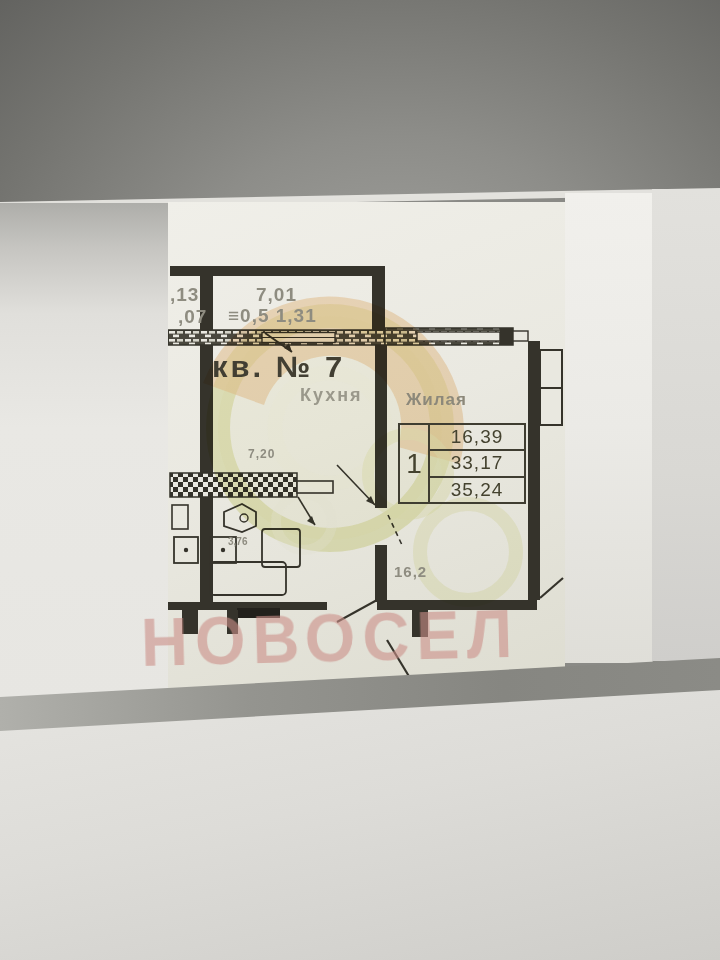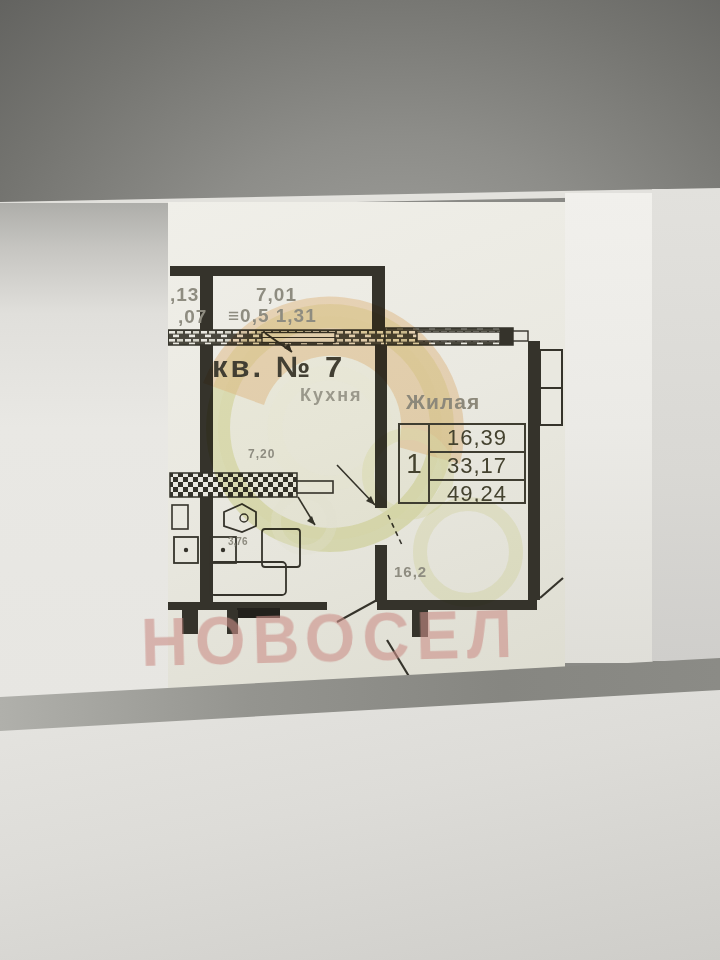--- a/index.html
+++ b/index.html
@@ -35,30 +35,30 @@
   .plan-sheet svg{position:absolute;left:0;top:0;}
   .soft{filter:blur(.45px);}
 
   
   .ptxt{position:absolute;color:#8e8c80;font-weight:700;letter-spacing:1px;}
   .dim{font-size:19px;}
   .tiny{font-size:10px;letter-spacing:0;text-align:center;}
   .kv-title{left:44px;top:148px;font-size:31px;color:#423f33;letter-spacing:3px;
             font-weight:700;transform:scaleY(.95);}
   .kitchen-label{left:88px;top:183px;font-size:18px;color:#9a988b;letter-spacing:2px;margin-left:44px;}
-  .living-label{left:238px;top:188px;font-size:21px;color:#8c887a;letter-spacing:1px;}
+  .living-label{left:238px;top:188px;font-size:17px;color:#8c887a;letter-spacing:1px;}
 
   
   .area-table{left:230px;top:221px;width:124px;height:77px;
     border:2.5px solid #3f3d31;display:flex;color:#44422f;}
   .at-left{width:28px;border-right:2px solid #3f3d31;display:flex;
     align-items:center;justify-content:center;font-size:28px;font-weight:400;}
   .at-right{flex:1;display:flex;flex-direction:column;}
   .at-cell{flex:1;display:flex;align-items:center;justify-content:center;
-    font-size:22px;font-weight:400;letter-spacing:1px;}
+    font-size:19px;font-weight:400;letter-spacing:1px;}
   .at-cell + .at-cell{border-top:2px solid #3f3d31;}
 
   
   .wm-avito{left:0;top:0;mix-blend-mode:multiply;opacity:.85;}
   .novosel{left:140px;top:604px;width:460px;font-size:65px;font-weight:700;
     color:rgba(203,144,136,.6);letter-spacing:7px;transform:rotate(-1.4deg) scaleY(1.04);
     transform-origin:left top;white-space:nowrap;}
 </style>
 </head>
 <body>
@@ -172,21 +172,21 @@
     <div class="ptxt dim soft" style="left:80px;top:245px;font-size:12px;">7,20</div>
     <div class="ptxt tiny soft" style="left:60px;top:334px;">3,76</div>
     <div class="ptxt living-label soft">Жилая</div>
     <div class="ptxt soft" style="left:226px;top:361px;font-size:15px;">16,2</div>
 
     <div class="abs area-table soft">
       <div class="at-left">1</div>
       <div class="at-right">
         <div class="at-cell">16,39</div>
         <div class="at-cell">33,17</div>
-        <div class="at-cell">49,24</div>
+        <div class="at-cell">35,24</div>
       </div>
     </div>
   </div>
 
   <div class="abs shadow-band"></div>
   <div class="abs fg-paper"></div>
 
   <div class="abs novosel soft">НОВОСЕЛ</div>
 </div>
 

